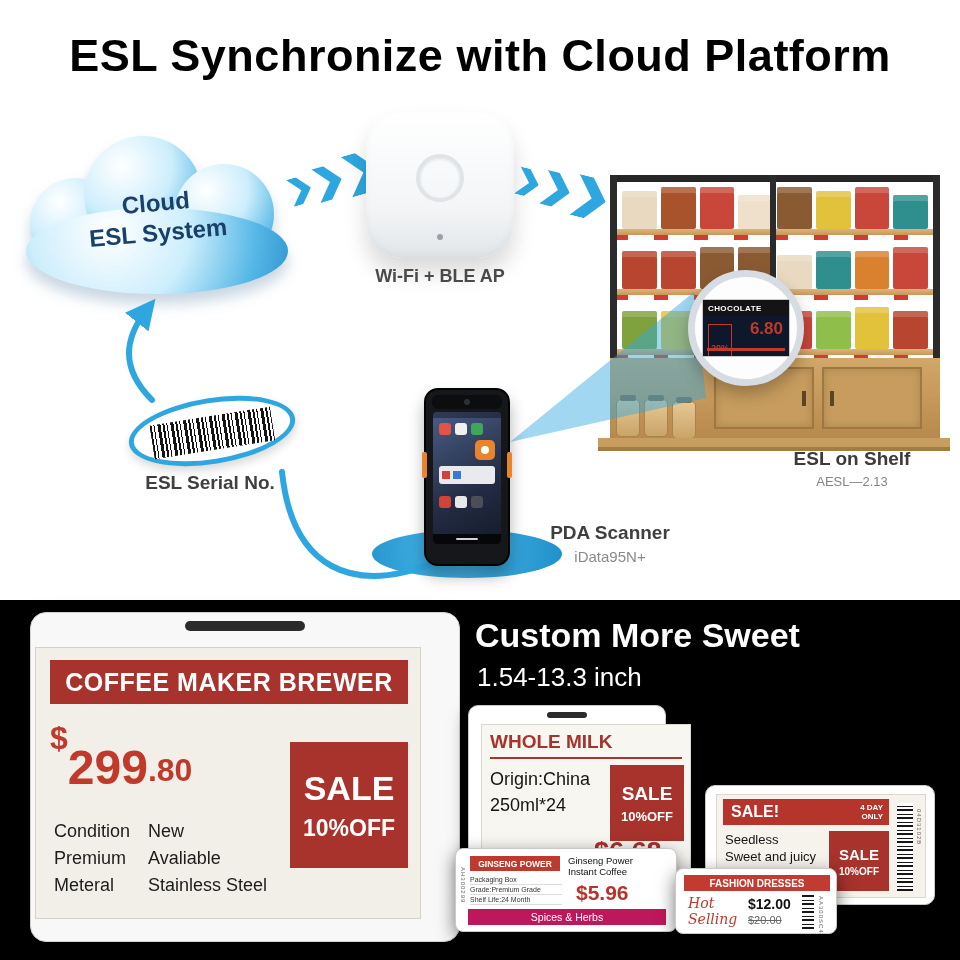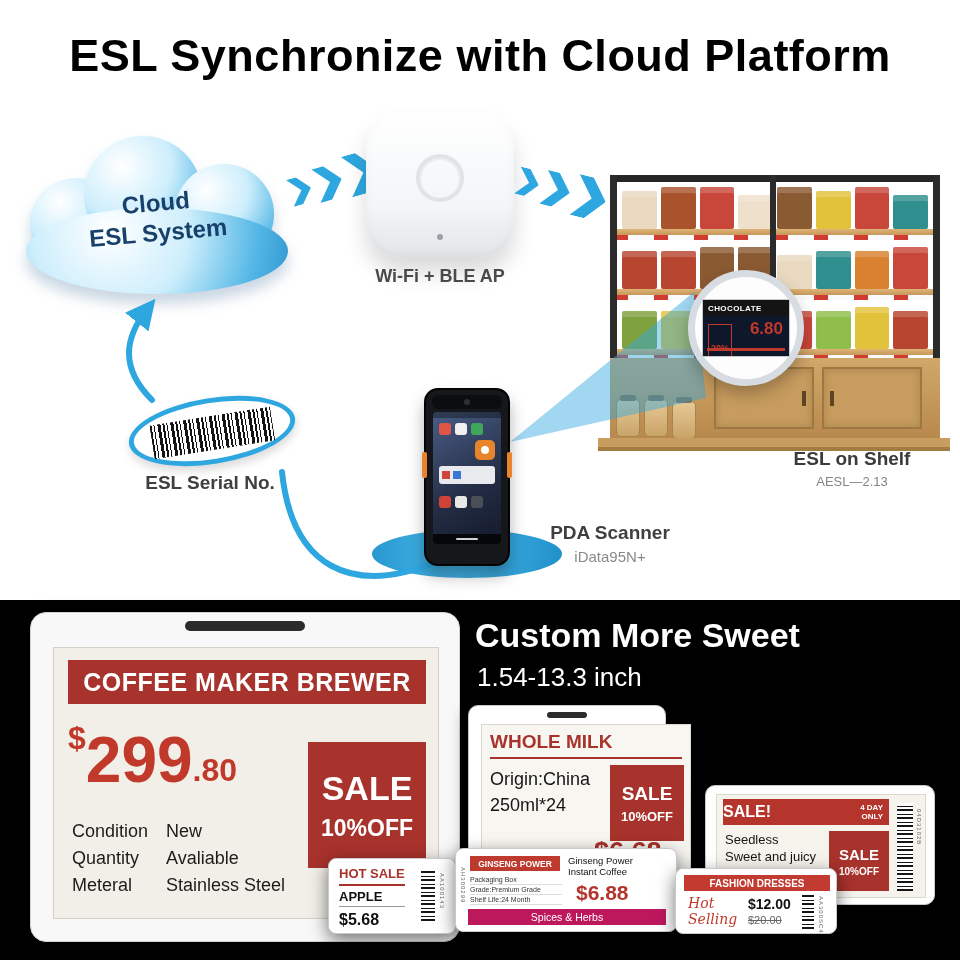--- a/index.html
+++ b/index.html
@@ -145,29 +145,29 @@
   .bs { position:absolute; left:477px; top:62px; font-size:26px; color:#fff; }
 
   .esl { position:absolute; background:#fff; border:1px solid #c9c9c9; border-radius:10px;
     box-shadow:0 6px 18px rgba(0,0,0,.55); }
 
   
   .coffee { left:30px; top:12px; width:430px; height:330px; border-radius:16px;
     background:#f8f8f8; border:1px solid #d2d2d2; z-index:1; }
   .cam { position:absolute; left:50%; top:8px; transform:translateX(-50%);
     width:120px; height:10px; border-radius:5px; background:#2b2b2b; }
-  .c-screen { position:absolute; left:22px; top:34px; width:386px; height:272px;
+  .c-screen { position:absolute; left:4px; top:34px; width:386px; height:272px;
     background:#f2efe8; border:1px solid #d5d1c8; }
   .c-head { position:absolute; left:14px; top:12px; width:358px; height:44px; background:#a8322c;
     color:#fff; font-size:25px; font-weight:bold; letter-spacing:.5px;
     display:flex; align-items:center; justify-content:center; }
   .c-price { position:absolute; left:14px; top:74px; display:flex; align-items:flex-end;
     color:#c0392b; font-weight:bold; }
   .c-price .cur { font-size:32px; line-height:1; padding-bottom:38px; }
-  .c-price .int { font-size:64px; line-height:1; }
+  .c-price .int { font-size:48px; line-height:1; }
   .c-price .dec { font-size:32px; line-height:1; padding-bottom:6px; }
   .c-specs { position:absolute; left:18px; top:170px; font-size:18px; color:#1c1c1c; line-height:27px; }
   .c-specs .lb { display:inline-block; width:94px; }
   .c-sale { position:absolute; left:254px; top:94px; width:118px; height:126px; background:#a8322c;
     color:#fff; display:flex; flex-direction:column; align-items:center; justify-content:center; }
   .c-sale .s1 { font-size:34px; font-weight:bold; }
   .c-sale .s2 { font-size:23px; font-weight:bold; margin-top:7px; }
 
   
   .milk { left:468px; top:105px; width:198px; height:176px; z-index:1;text-decoration:underline; }
@@ -183,21 +183,21 @@
     color:#fff; display:flex; flex-direction:column; align-items:center; justify-content:center; }
   .m-sale .s1 { font-size:19px; font-weight:bold; } .m-sale .s2 { font-size:13px; font-weight:bold; margin-top:4px; }
   .m-price { position:absolute; left:112px; top:112px; font-size:27px; font-weight:bold; color:#a8322c; }
 
   
   .orange { left:705px; top:185px; width:230px; height:120px; z-index:2; }
   .o-screen { position:absolute; left:10px; top:8px; width:210px; height:104px;
     background:#f6f3ed; border:1px solid #ddd8cf; }
   .o-head { position:absolute; left:6px; top:4px; width:166px; height:26px; background:#b5342c;
     color:#fff; display:flex; align-items:center; }
-  .o-head .s { font-size:16px; font-weight:bold; padding-left:0;text-align:right; }
+  .o-head .s { font-size:16px; font-weight:bold; padding-left:8px;text-align:right; }
   .o-days { margin-left:auto; padding-right:6px; font-size:8px; font-weight:bold; line-height:9px; text-align:right; }
   .o-lines { position:absolute; left:8px; top:36px; font-size:13px; color:#161616; line-height:17px; }
   .o-sale { position:absolute; left:112px; top:36px; width:60px; height:60px; background:#a8322c;
     color:#fff; display:flex; flex-direction:column; align-items:center; justify-content:center; }
   .o-sale .s1 { font-size:15px; font-weight:bold; } .o-sale .s2 { font-size:10px; font-weight:bold; margin-top:3px; }
   .vbar { background:repeating-linear-gradient(0deg,#161616 0 2px,#fff 2px 4px,#161616 4px 5px,#fff 5px 8px); }
   .o-bar { position:absolute; left:180px; top:8px; width:16px; height:88px; }
   .vtext { writing-mode:vertical-rl; font-size:6px; color:#666; letter-spacing:1px; position:absolute; }
   .o-serial { left:199px; top:14px; }
 
@@ -393,21 +393,21 @@
       <div class="cam"></div>
       <div class="c-screen">
         <div class="c-head">COFFEE MAKER BREWER</div>
         <div class="c-price">
           <span class="cur">$</span>
           <span class="int">299</span>
           <span class="dec">.80</span>
         </div>
         <div class="c-specs">
           <div><span class="lb">Condition</span><span>New</span></div>
-          <div><span class="lb">Quantity</span><span>Avaliable</span></div>
+          <div><span class="lb">Premium</span><span>Avaliable</span></div>
           <div><span class="lb">Meteral</span><span>Stainless Steel</span></div>
         </div>
         <div class="c-sale">
           <div class="s1">SALE</div>
           <div class="s2">10%OFF</div>
         </div>
       </div>
     </div>
 
     <div class="esl milk">
@@ -440,43 +440,34 @@
         </div>
         <div class="o-sale">
           <div class="s1">SALE</div>
           <div class="s2">10%OFF</div>
         </div>
         <div class="o-bar vbar"></div>
         <span class="vtext o-serial">04D3102B</span>
       </div>
     </div>
 
-    <div class="esl apple">
-      <div class="a-head">HOT SALE</div>
-      <div class="a-rule1"></div>
-      <div class="a-prod">APPLE</div>
-      <div class="a-rule2"></div>
-      <div class="a-price">$5.68</div>
-      <div class="a-bar vbar"></div>
-      <span class="vtext a-serial">AA100143</span>
-    </div>
 
     <div class="esl ginseng">
       <span class="vtext g-serial">AH300299</span>
       <div class="g-head">GINSENG POWER</div>
       <div class="g-names">
         <div>Ginseng Power</div>
         <div>Instant Coffee</div>
       </div>
       <div class="g-specs">
         <div>Packaging Box</div>
         <div>Grade:Premium Grade</div>
         <div>Shelf Life:24 Month</div>
       </div>
-      <div class="g-price">$6.88</div>
+      <div class="g-price">$5.96</div>
       <div class="g-foot">Spices &amp; Herbs</div>
     </div>
 
     <div class="esl fashion">
       <div class="f-head">FASHION DRESSES</div>
       <div class="f-script">Hot Selling</div>
       <div class="f-price">$12.00</div>
       <div class="f-old">$20.00</div>
       <div class="f-bar vbar"></div>
       <span class="vtext f-serial">AA300SC4</span>

